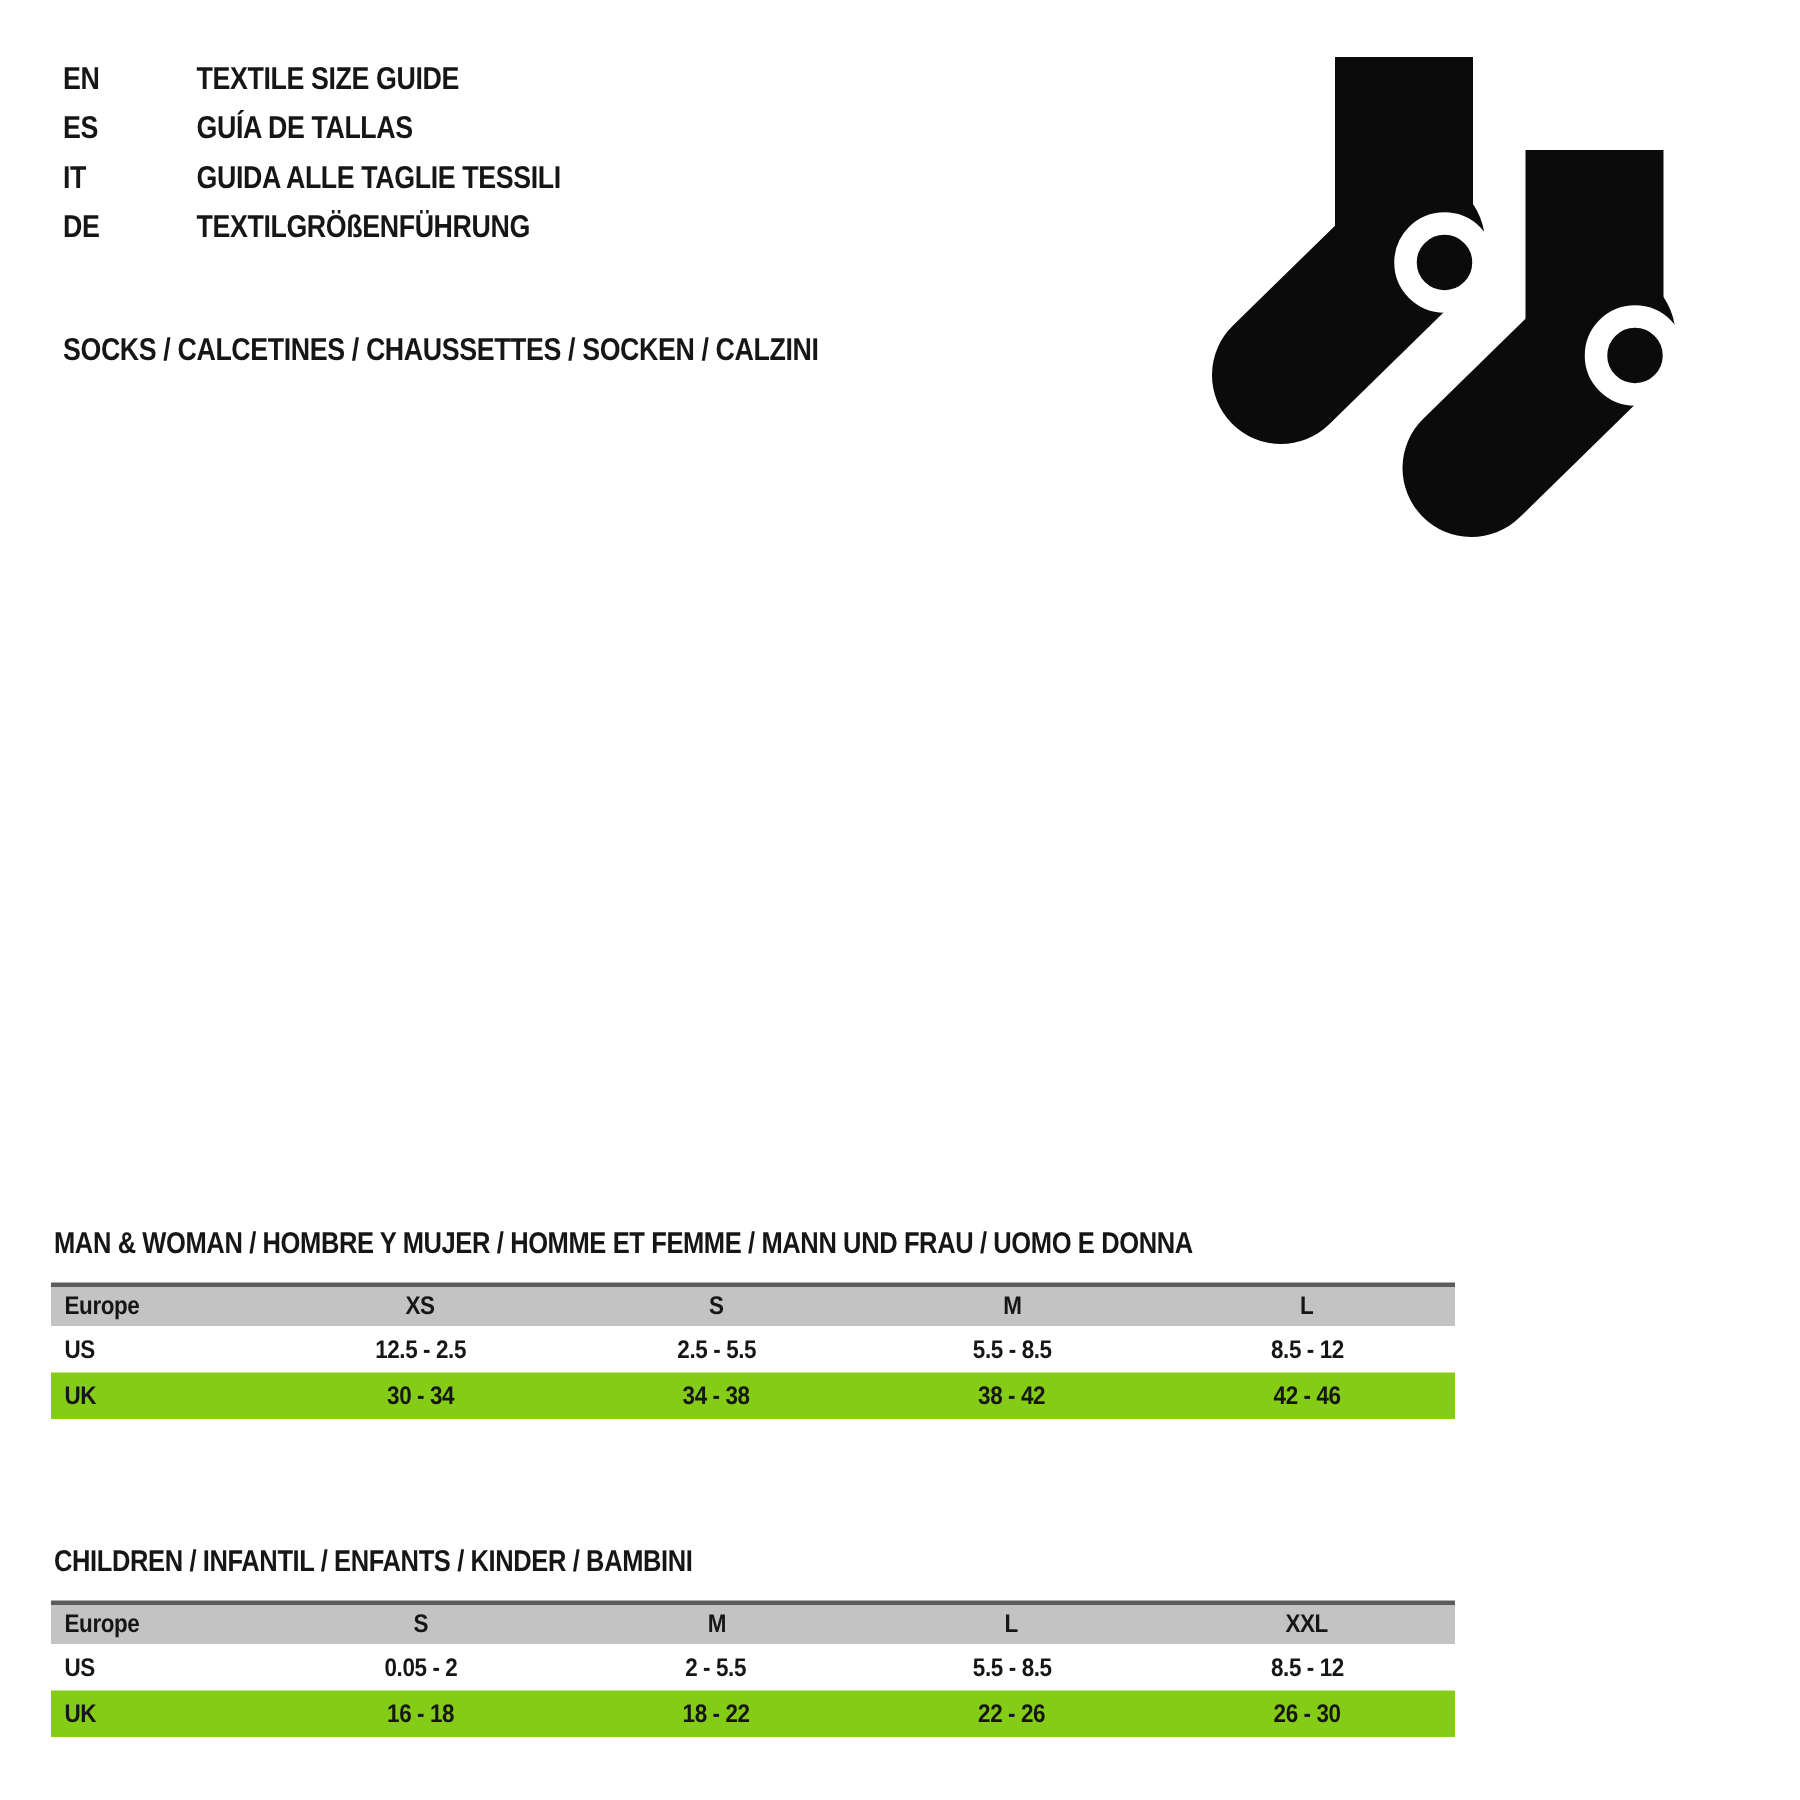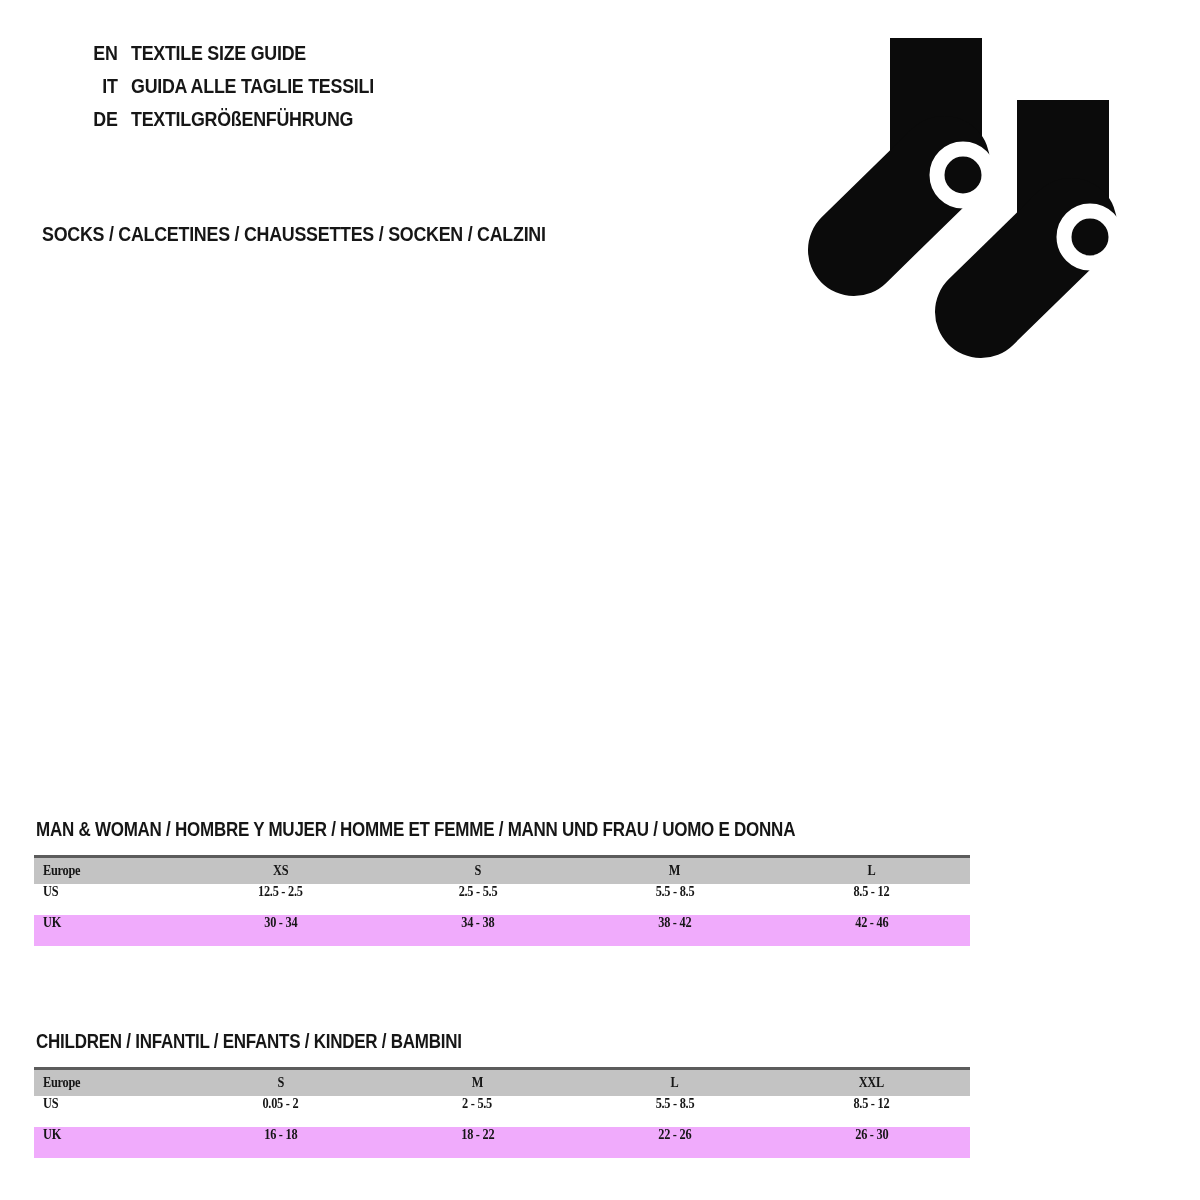--- a/index.html
+++ b/index.html
@@ -20,21 +20,20 @@
   
   .lang-list {
     position: absolute;
     left: 42px;
     top: 36px;
   }
   .lang-row {
     display: flex;
     height: 33px;
     align-items: center;
-    text-align: right;
   }
   .lang-code, .lang-label, .category-line, .table-title {
     font-weight: bold;
     letter-spacing: -0.3px;
     white-space: nowrap;
     transform: scaleX(0.85);
     transform-origin: left center;
   }
   .lang-code {
     display: inline-block;
@@ -80,30 +79,30 @@
 
   .t-header {
     display: flex;
     height: 26px;
     background: #c3c3c3;
     align-items: center;
   }
   .t-row {
     display: flex;
     height: 31px;
+    align-items: center;
     background: #ffffff;
   }
-  .t-row.alt { background: #f0abfc; }
+  .t-row.alt { background: #84cc16; }
 
   .cell {
     font-weight: bold;
-    font-size: 14px;
+    font-size: 17px;
     letter-spacing: -0.3px;
     white-space: nowrap;
-    font-family: Liberation Serif, serif;
   }
   .cell > span {
     display: inline-block;
     transform: scaleX(0.88);
   }
   .c0 {
     flex: 0 0 148px;
     width: 148px;
     padding-left: 9px;
     box-sizing: border-box;
@@ -119,20 +118,24 @@
 </style>
 </head>
 <body>
 
 <div class="page">
 
   <div class="lang-list">
     <div class="lang-row">
       <span class="lang-code">EN</span>
       <span class="lang-label">TEXTILE SIZE GUIDE</span>
+    </div>
+    <div class="lang-row">
+      <span class="lang-code">ES</span>
+      <span class="lang-label">GUÍA DE TALLAS</span>
     </div>
     <div class="lang-row">
       <span class="lang-code">IT</span>
       <span class="lang-label">GUIDA ALLE TAGLIE TESSILI</span>
     </div>
     <div class="lang-row">
       <span class="lang-code">DE</span>
       <span class="lang-label">TEXTILGRÖßENFÜHRUNG</span>
     </div>
   </div>

